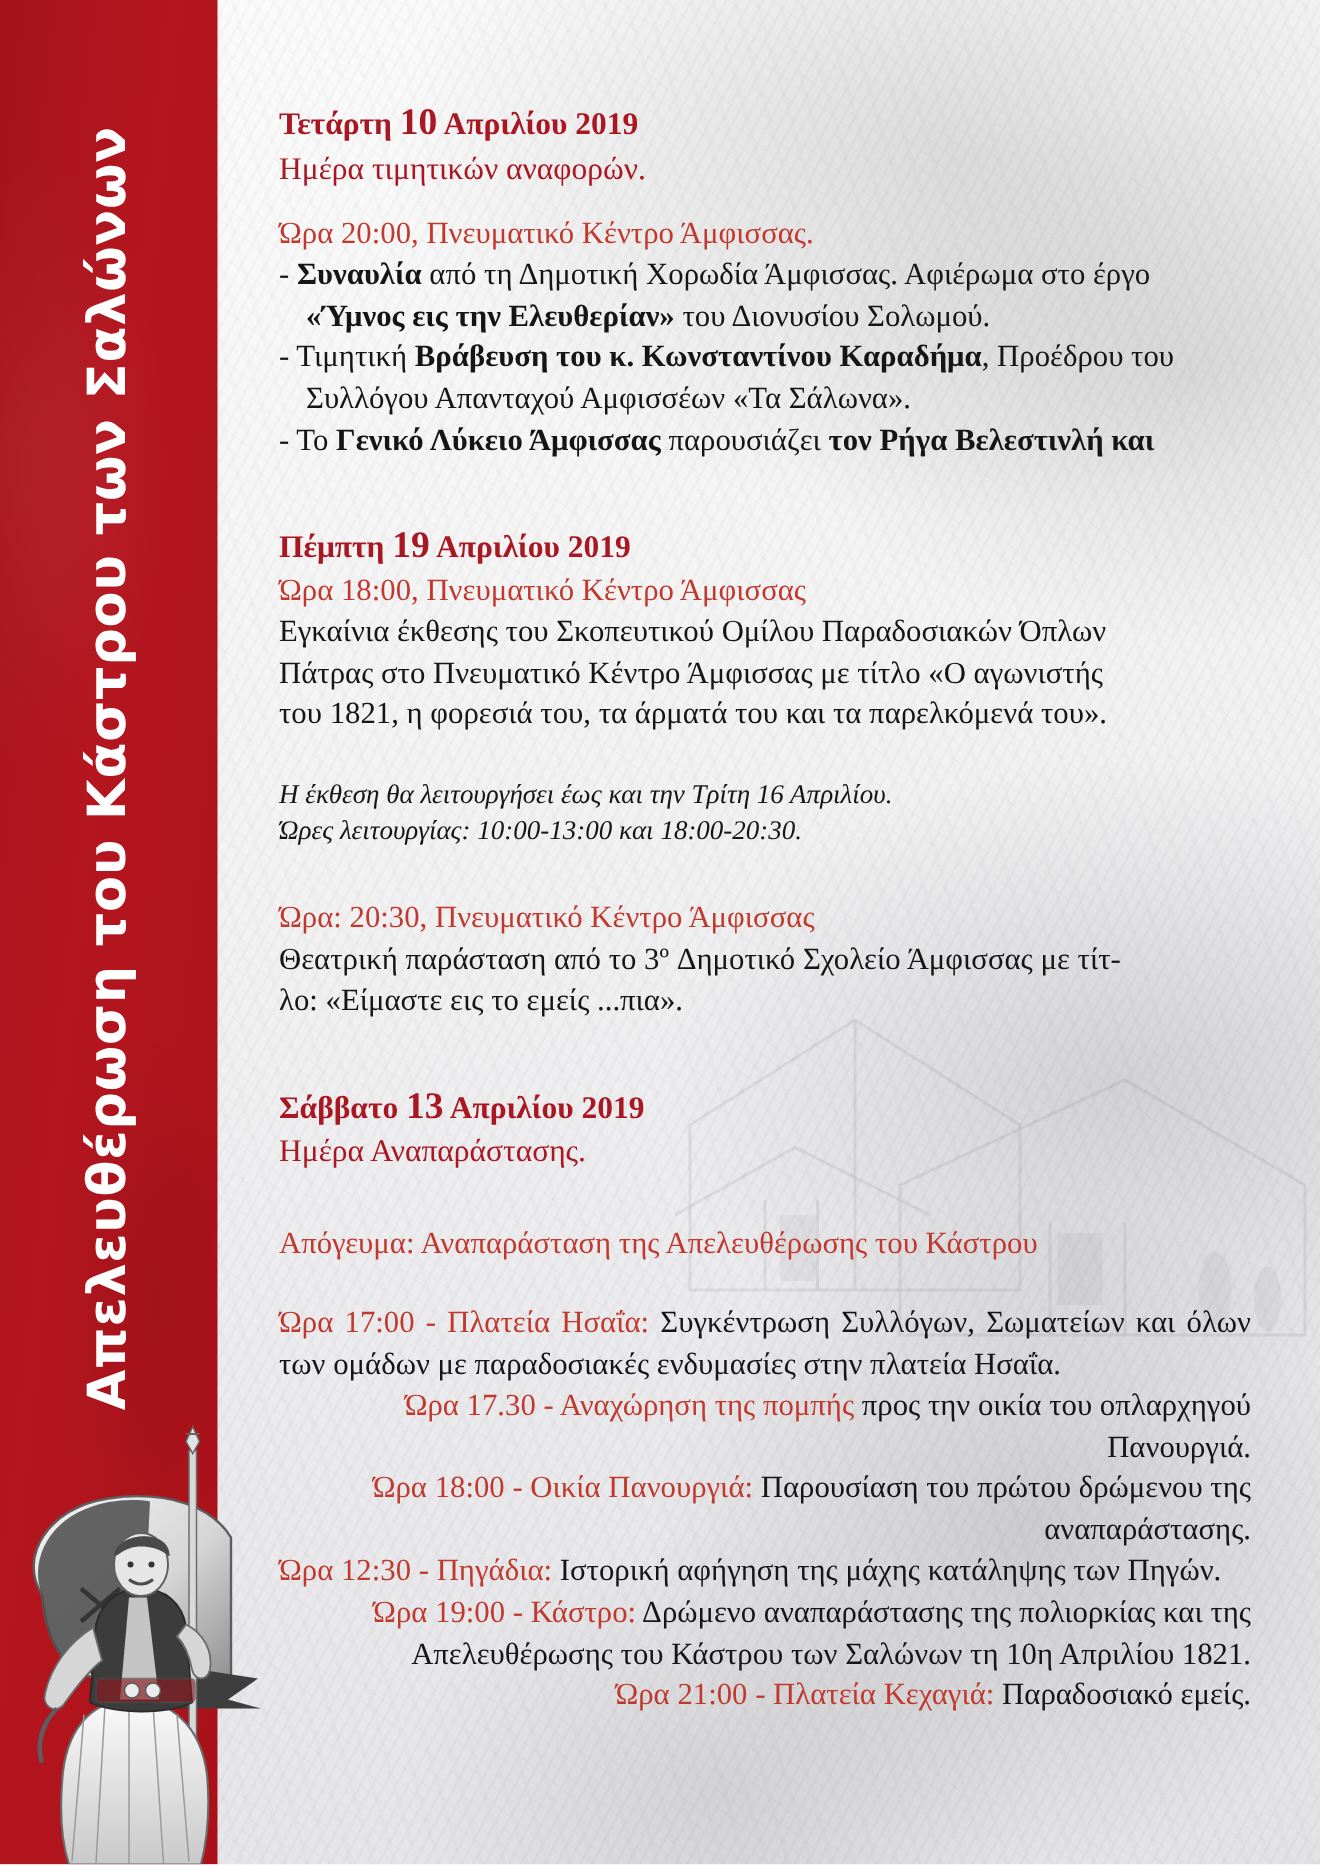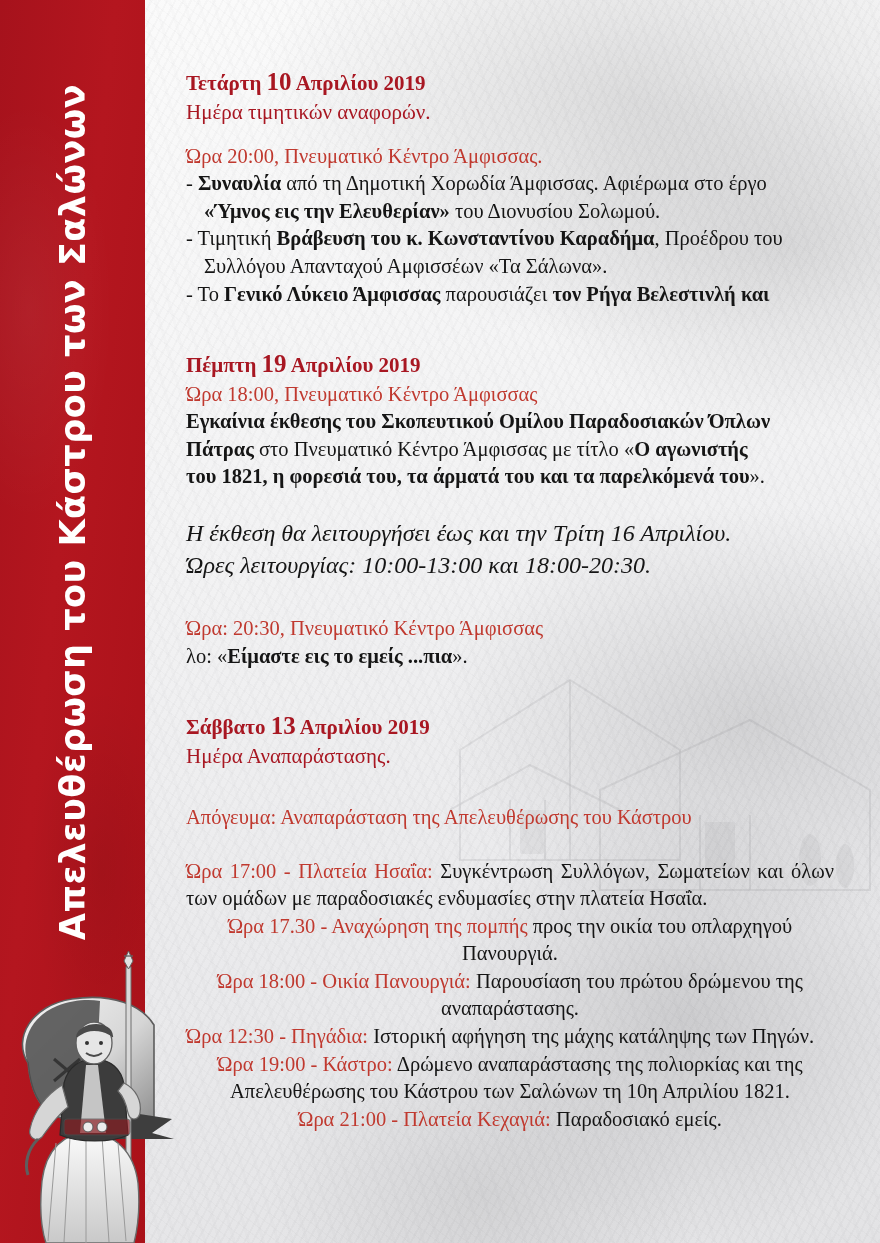--- a/index.html
+++ b/index.html
@@ -131,45 +131,45 @@
     margin: 0;
     font-weight: 400;
   }
 
   .body-line {
     font-size: 20.5px;
     line-height: 1.345;
     margin: 0;
     color: #151515;
   }
-  .body-line b { font-weight: 700; margin-top: 16px; }
+  .body-line b { font-weight: 400; margin-top: 16px; }
   .item {
     font-size: 20.5px;
     line-height: 1.345;
     margin: 0;
     padding-left: 18px;
     text-indent: -18px;
     color: #151515;
   }
   .italic-line {
     font-style: italic;
-    font-size: 24px;
+    font-size: 18px;
     line-height: 1.345;
     margin: 0;
     color: #151515;
   }
   .sched {
     font-size: 20.5px;
     line-height: 1.345;
     margin: 0;
     color: #151515;
     text-align: justify;
   }
   .sched .lead { color: #c0392f; }
-  .sched.nojust { text-align: center; }
+  .sched.nojust { text-align: right; }
 
   .gap-s  { height: 17px; }
   .gap-m  { height: 26px; }
   .gap-l  { height: 34px; }
   .gap-xl { height: 40px; }
 </style>
 </head>
 <body>
 
 <div class="poster">
@@ -283,20 +283,21 @@
       <p class="body-line"><b>Εγκαίνια έκθεσης του Σκοπευτικού Ομίλου Παραδοσιακών Όπλων</b></p>
       <p class="body-line"><b>Πάτρας</b><span> στο Πνευματικό Κέντρο Άμφισσας με τίτλο «</span><b>Ο αγωνιστής</b></p>
       <p class="body-line"><b>του 1821, η φορεσιά του, τα άρματά του και τα παρελκόμενά του</b><span>».</span></p>
 
       <div class="gap-m"></div>
       <p class="italic-line">Η έκθεση θα λειτουργήσει έως και την Τρίτη 16 Απριλίου.</p>
       <p class="italic-line">Ώρες λειτουργίας: 10:00-13:00 και 18:00-20:30.</p>
 
       <div class="gap-l"></div>
       <p class="time-line">Ώρα: 20:30, Πνευματικό Κέντρο Άμφισσας</p>
+      <p class="body-line"><b>Θεατρική παράσταση</b><span> από το </span><b>3º Δημοτικό Σχολείο Άμφισσας</b><span> με τίτ-</span></p>
       <p class="body-line"><span>λο: «</span><b>Είμαστε εις το εμείς ...πια</b><span>».</span></p>
     </div>
 
     <div class="gap-xl"></div>
 
     <div class="block">
       <p class="date-head"><span>Σάββατο </span><span class="big">13</span><span> Απριλίου 2019</span></p>
       <p class="date-sub">Ημέρα Αναπαράστασης.</p>
 
       <div class="gap-l"></div>

